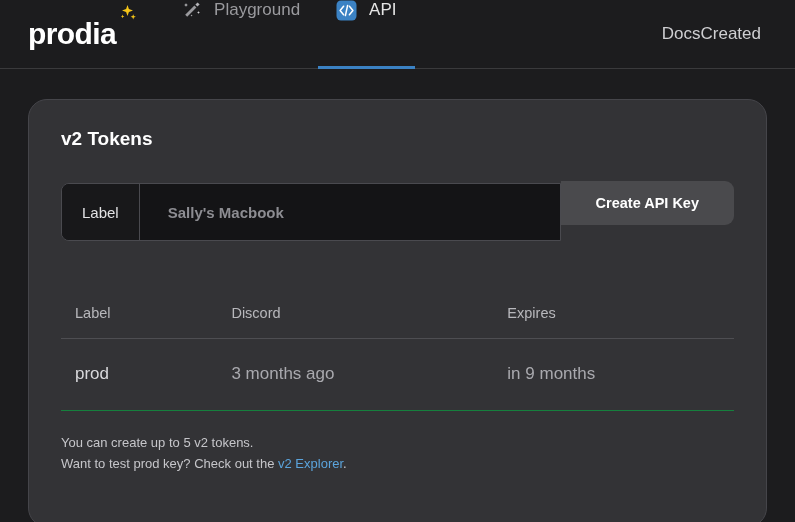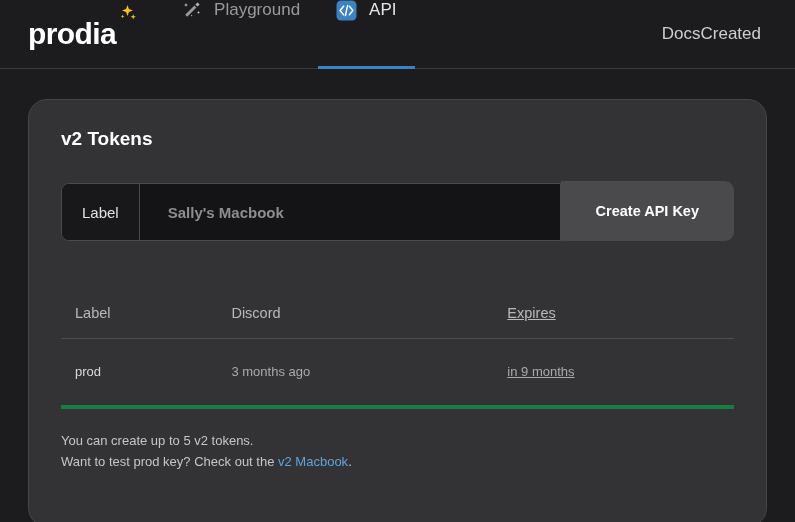--- a/index.html
+++ b/index.html
@@ -142,21 +142,21 @@
     outline: none;
     color: #e8e8e8;
     font-family: "Liberation Sans", sans-serif;
     font-size: 15px;
     padding: 0 28px;
     font-weight: bold;
   }
   .label-input::placeholder { color: #8d8d92; }
 
   .create-btn {
-    height: 60px;
+    height: 44px;
     padding: 0 35px;
     background: #4a4a4d;
     border: none;
     border-radius: 0 9px 9px 0;
     color: #ffffff;
     font-family: "Liberation Sans", sans-serif;
     font-size: 14.5px;
     font-weight: 600;
     cursor: pointer;
     white-space: nowrap;
@@ -171,28 +171,28 @@
   .tokens-table th {
     text-align: left;
     font-size: 14.5px;
     font-weight: 400;
     color: #b8b8bc;
     padding: 0 0 17px 14px;
     border-bottom: 1px solid #4e4e52;
   }
   .tokens-table td {
     text-align: left;
-    font-size: 13px;
+    font-size: 17px;
     color: #d9d9dc;
     padding: 25px 0 26px 14px;
-    border-bottom: 4px solid #15803d;
+    border-bottom: 1px solid #15803d;
   }
   .col-label   { width: 22.5%; }
   .col-created { width: 41%; }
-  .col-expires { width: 36.5%; text-decoration: underline; }
+  .col-expires { width: 36.5%; }
   .tokens-table th.col-created,
   .tokens-table td.col-created { padding-left: 19px; }
   .tokens-table th.col-expires,
   .tokens-table td.col-expires { padding-left: 19px; }
   .tokens-table td.col-created,
   .tokens-table td.col-expires { color: #a9a9ae; }
 
   
   .notes {
     margin-top: 21px;
@@ -284,18 +284,18 @@
           <td class="col-label">prod</td>
           <td class="col-created">3 months ago</td>
           <td class="col-expires">in 9 months</td>
         </tr>
       </tbody>
     </table>
 
     <div class="notes">
       <div>You can create up to 5 v2 tokens.</div>
       <div>
-        <span>Want to test prod key? Check out the </span><a class="note-link" href="#">v2 Macbook</a><span>.</span>
+        <span>Want to test prod key? Check out the </span><a class="note-link" href="#">v2 Explorer</a><span>.</span>
       </div>
     </div>
 
   </div>
 </div>
 
 </body></html>

